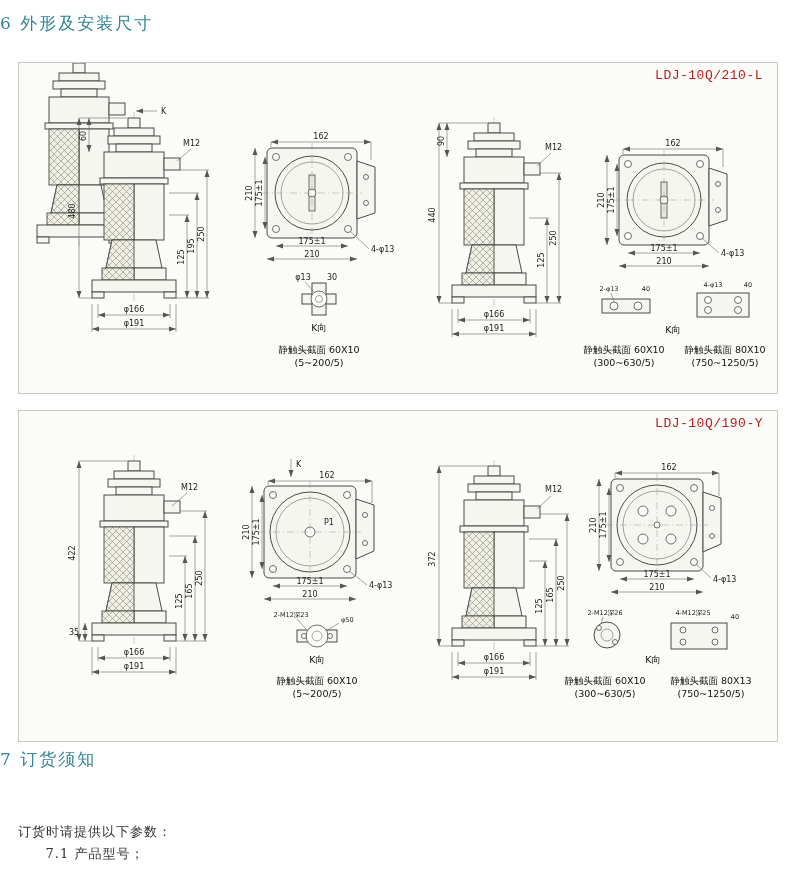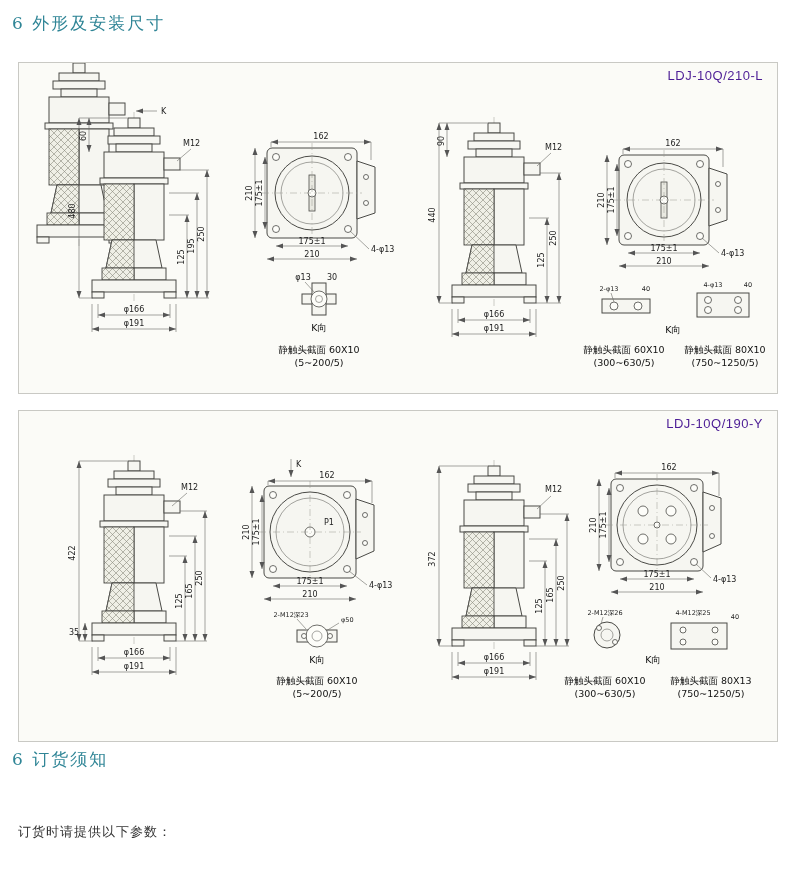--- a/index.html
+++ b/index.html
@@ -1,25 +1,25 @@
 <!DOCTYPE html>
 <html><head>
 <meta charset="utf-8">
 <style>
   html,body { margin:0; padding:0; background:#ffffff; }
   body { width:796px; height:881px; position:relative; font-family:"Liberation Serif", serif; }
 
-  .h1 { position:absolute; left:12px; color:#2f8596; font-size:17px; letter-spacing:2px; font-family:"DejaVu Serif", serif; }
+  .h1 { position:absolute; left:0; color:#2f8596; font-size:17px; letter-spacing:2px; font-family:"DejaVu Serif", serif; }
   #sec6 { top:12px; }
   #sec7 { top:748px; }
 
   .panel { position:absolute; left:18px; width:758px; height:330px; background:#fbfbf7; border:1px solid #c9c9c4; }
   #panel1 { top:62px; }
   #panel2 { top:410px; }
-  .model-label { position:absolute; top:5px; right:14px; color:#4c1d95; font-size:13px; letter-spacing:0.5px; font-family:Liberation Sans, sans-serif; }
+  .model-label { position:absolute; top:5px; right:14px; color:#b91c1c; font-size:13px; letter-spacing:0.5px; font-family:Liberation Mono, monospace; }
   .panel-svg { position:absolute; left:0; top:0; }
 
   .order { position:absolute; left:18px; top:824px;text-align:center; }
   .order p { margin:0 0 6px 0; font-size:13px; color:#333; letter-spacing:1px; line-height:16px; font-family:"DejaVu Serif", serif; }
 
   svg text { font-family:"DejaVu Sans","Liberation Sans",sans-serif; }
   .t  { font-size:8px; fill:#222; }
   .t2 { font-size:6.5px; fill:#222; }
   .cap { font-size:9.5px; fill:#111; }
   .o  { fill:#f6f6f1; stroke:#4a4a46; stroke-width:1; }
@@ -402,17 +402,18 @@
     </g>
     <text x="634" y="252" text-anchor="middle" class="cap">K向</text>
     <text x="586" y="273" text-anchor="middle" class="cap">静触头截面 60X10</text>
     <text x="586" y="286" text-anchor="middle" class="cap">(300~630/5)</text>
     <text x="692" y="273" text-anchor="middle" class="cap">静触头截面 80X13</text>
     <text x="692" y="286" text-anchor="middle" class="cap">(750~1250/5)</text>
   </svg>
   <div class="model-label">LDJ-10Q/190-Y</div>
 </div>
 
-<div class="h1" id="sec7">6 订货须知</div>
+<div class="h1" id="sec7">7 订货须知</div>
 
 <div class="order">
   <p>订货时请提供以下参数：</p>
+  <p>7.1 产品型号；</p>
 </div>
 
 </body></html>

